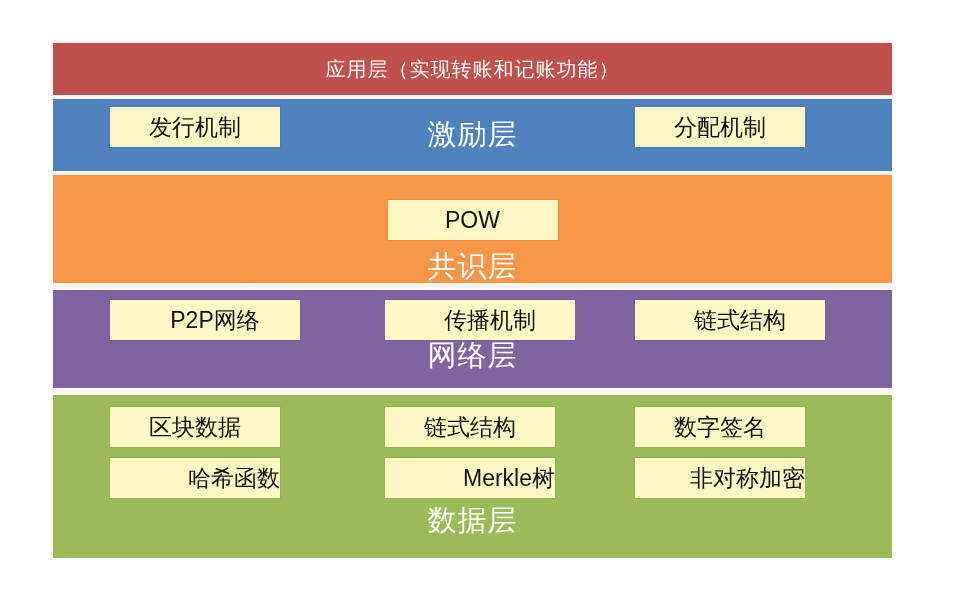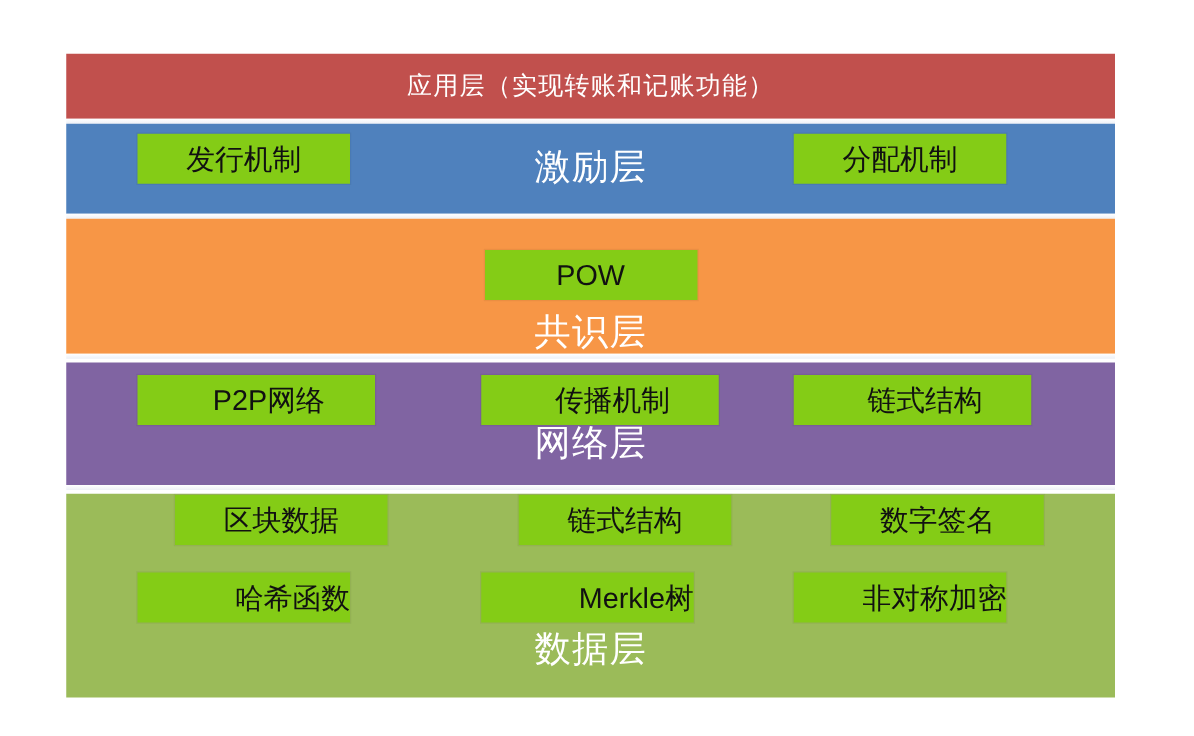--- a/index.html
+++ b/index.html
@@ -68,40 +68,40 @@
   .layer-incent .layer-title { top: 20px; }
   .layer-consen .layer-title { top: 76px; }
   .layer-network .layer-title { top: 50px; }
   .layer-data    .layer-title { top: 110px; }
 
   
   .chip {
     position: absolute;
     width: 170px;
     height: 40px;
-    background: #84cc16;
+    background: #fef9c3;
     color: #111111;
     font-size: 23px;
     line-height: 40px;
     text-align: center;
     white-space: nowrap;
     box-shadow: 0 0 0 1px rgba(0,0,0,0.05);
   }
 
   
   .col-a { left: 57px;  }
   .col-b { left: 332px; }
   .col-c { left: 582px; }
   .col-center { left: 50%; margin-left: -85px; }
 
   
   .row-incent { top: 8px;  }
   .row-consen { top: 25px; }
   .row-net    { top: 10px; padding-left: 20px; }
-  .row-data1  { top: 1px; margin-left: 30px;  }
+  .row-data1  { top: 12px;  }
   .row-data2  { top: 63px; text-align: right; }
 </style>
 </head>
 <body>
 
 <div id="diagram">
 
   <div class="layer layer-app">
     <div class="layer-title">应用层（实现转账和记账功能）</div>
   </div>

